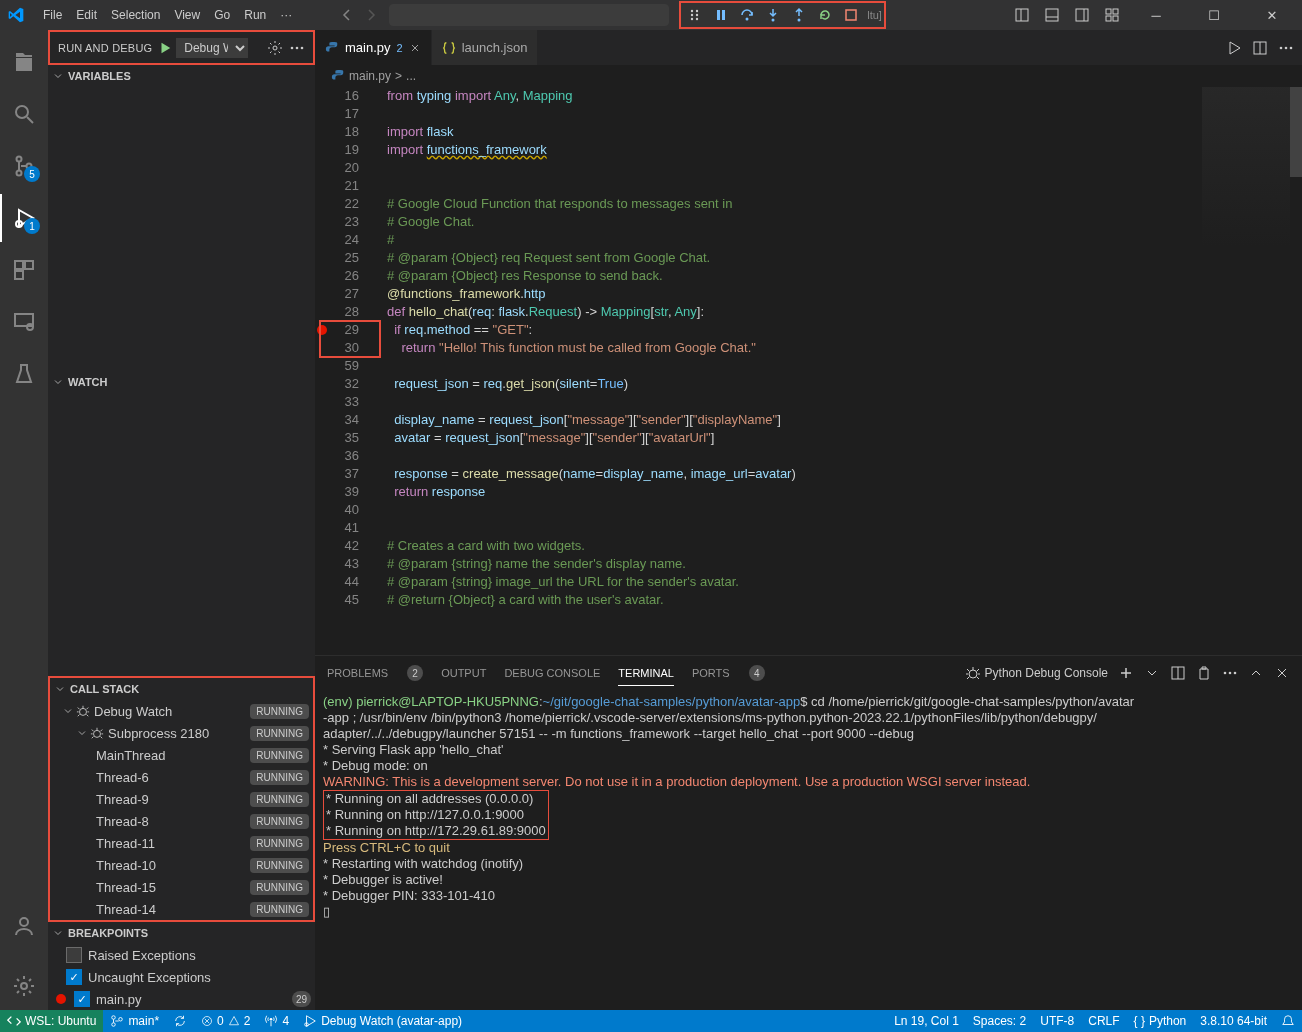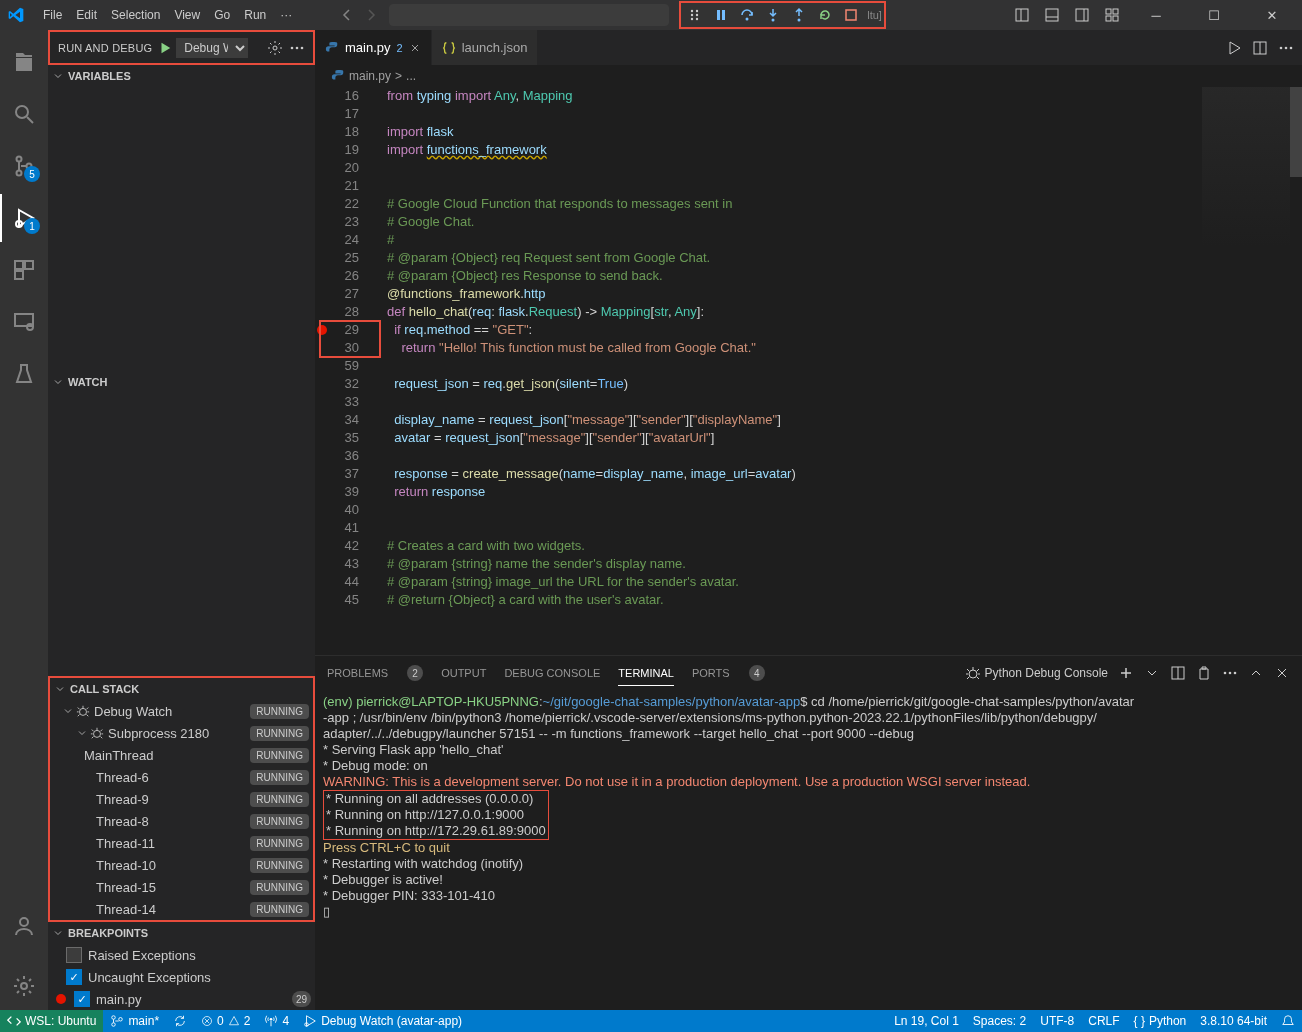--- a/index.html
+++ b/index.html
@@ -316,21 +316,21 @@
             <path d="M4 6l4 4 4-4" stroke="#ccc" fill="none"></path>
           </svg>
         <svg class="bug-ico" viewBox="0 0 16 16">
             <circle cx="8" cy="9" r="4" fill="none" stroke="#ccc"></circle>
             <path d="M8 2v3M4 6L2 4M12 6l2-2M3 9H1M15 9h-2M4 12l-2 2M12 12l2 2" stroke="#ccc"></path>
           </svg>
         <span class="cs-label">Subprocess 2180</span>
         <span class="cs-badge">RUNNING</span>
       </div>
       <div id="threads-host">
-          <div class="cs-row" style="padding-left: 34px;">
+          <div class="cs-row" style="padding-left: 46px;">
             <span class="cs-label">MainThread</span>
             <span class="cs-badge">RUNNING</span>
           </div>
           <div class="cs-row" style="padding-left: 46px;">
             <span class="cs-label">Thread-6</span>
             <span class="cs-badge">RUNNING</span>
           </div>
           <div class="cs-row" style="padding-left: 46px;">
             <span class="cs-label">Thread-9</span>
             <span class="cs-badge">RUNNING</span>

